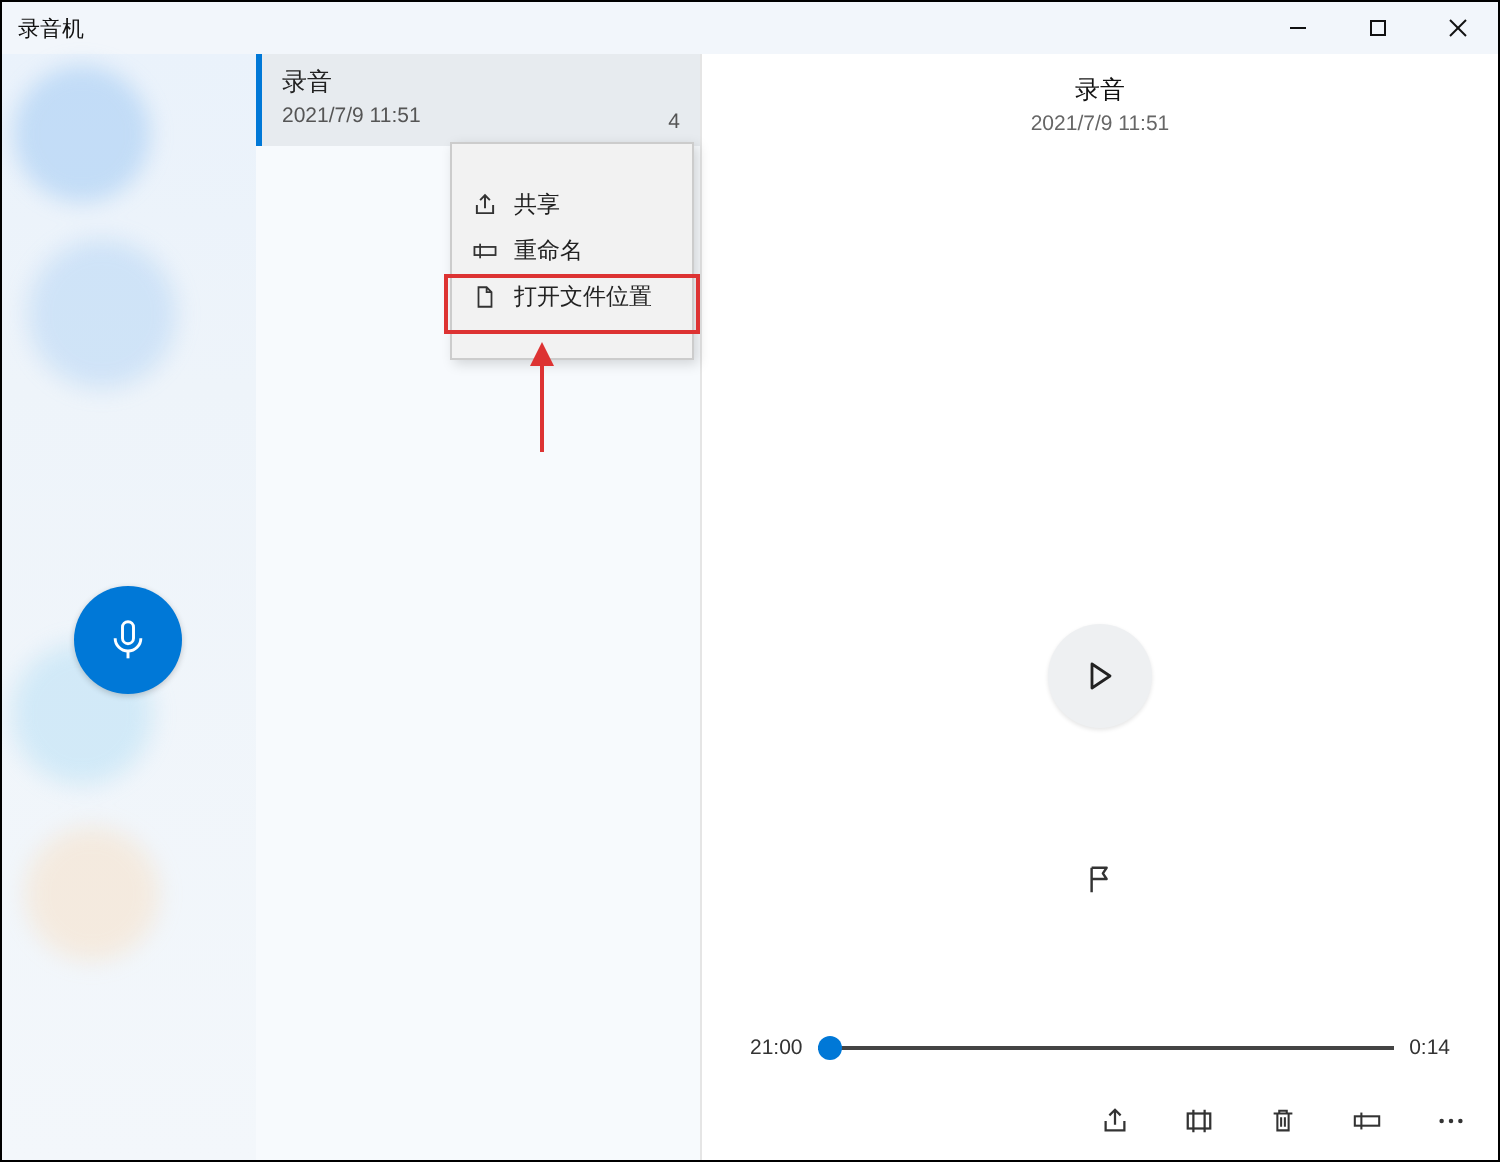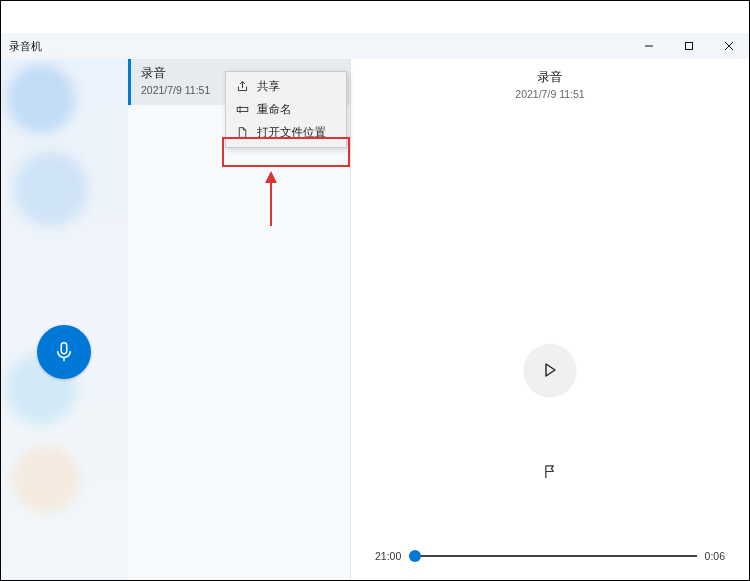--- a/index.html
+++ b/index.html
@@ -1,19 +1,19 @@
 <!DOCTYPE html>
 <html><head>
 <meta charset="utf-8">
 <style>
   * { box-sizing: border-box; margin: 0; padding: 0; font-family: "Segoe UI", "Microsoft YaHei", sans-serif; }
   body { width: 750px; height: 581px; overflow: hidden; background: #fff; border: 1px solid #000; position: relative; }
 
   
-  .titlebar { height: 26px; display: flex; align-items: center; background: #f2f6fb; border-bottom: 0; margin-top: 32px; }
+  .titlebar { height: 26px; display: flex; align-items: center; background: #f2f6fb; border-bottom: 0; }
   .titlebar .title { font-size: 11px; padding-left: 8px; color: #111; }
   .winbtns { margin-left: auto; display: flex; }
   .winbtn { width: 40px; height: 26px; display: flex; align-items: center; justify-content: center; color: #111; }
   .winbtn svg { width: 10px; height: 10px; }
 
   
   .main { display: flex; height: calc(100% - 26px); }
 
   
   .leftcol { width: 127px; background: linear-gradient(180deg, #eaf2fb 0%, #eef4fa 30%, #f3f7fb 100%); position: relative; }
@@ -29,21 +29,21 @@
 
   
   .midcol { width: 223px; background: #f7fafd; border-right: 1px solid #e5e5e5; position: relative; }
   .list-header { height: 34px; display: flex; align-items: center; padding: 0 12px; font-size: 13px; font-weight: 600; color: #222; }
   .list-item { height: 46px; background: #e7ebef; border-left: 3px solid #0078d7; padding: 6px 10px 0 10px; position: relative; }
   .list-item .name { font-size: 12.5px; color: #222; }
   .list-item .sub { font-size: 10.5px; color: #555; margin-top: 2px; }
   .list-item .dur { position: absolute; right: 10px; bottom: 6px; font-size: 10.5px; color: #555; }
 
   
-  .ctxmenu { position: absolute; top: 70px; left: 224px; width: 122px; background: #f2f2f2; border: 1px solid #ccc; box-shadow: 2px 2px 6px rgba(0,0,0,0.15); z-index: 10; padding: 3px 0; text-align: center; }
+  .ctxmenu { position: absolute; top: 70px; left: 224px; width: 122px; background: #f2f2f2; border: 1px solid #ccc; box-shadow: 2px 2px 6px rgba(0,0,0,0.15); z-index: 10; padding: 19px 0; text-align: center; }
   .ctxitem { height: 23px; display: flex; align-items: center; padding: 0 10px; font-size: 11.5px; color: #222; gap: 8px; }
   .ctxitem svg { width: 13px; height: 13px; flex-shrink: 0; }
   .highlight-box { position: absolute; top: 136px; left: 221px; width: 128px; height: 30px; border: 2px solid #d33; z-index: 11; pointer-events: none; }
 
   
   .redarrow { position: absolute; top: 170px; left: 260px; z-index: 11; pointer-events: none; }
 
   
   .rightcol { flex: 1; background: #fff; display: flex; flex-direction: column; position: relative; }
   .player-header { text-align: center; padding-top: 10px; }
@@ -123,21 +123,21 @@
         <svg viewBox="0 0 16 16">
           <path d="M3 2 v13 M3 2 h8 l-2 3 l2 3 h-8" fill="none" stroke="#333" stroke-width="1.3" stroke-linejoin="round"></path>
         </svg>
       </div>
 
       <div class="seekrow">
         <span>21:00</span>
         <div class="seektrack">
           <div class="seekthumb"></div>
         </div>
-        <span>0:06</span>
+        <span>0:14</span>
       </div>
 
       <div class="actionrow">
         <div class="actionbtn">
           <svg viewBox="0 0 16 16">
             <path d="M3 8 v5 h10 v-5 M8 2 v8 M5 5 l3 -3 l3 3" fill="none" stroke="#333" stroke-width="1.2"></path>
           </svg>
         </div>
         <div class="actionbtn">
           <svg viewBox="0 0 16 16">

